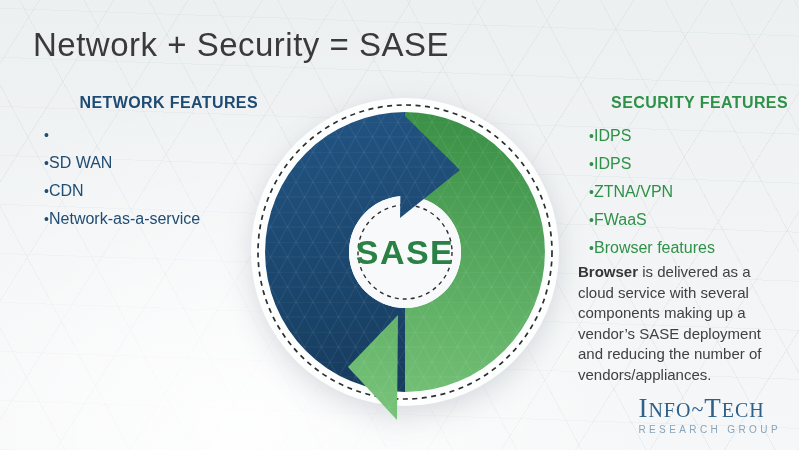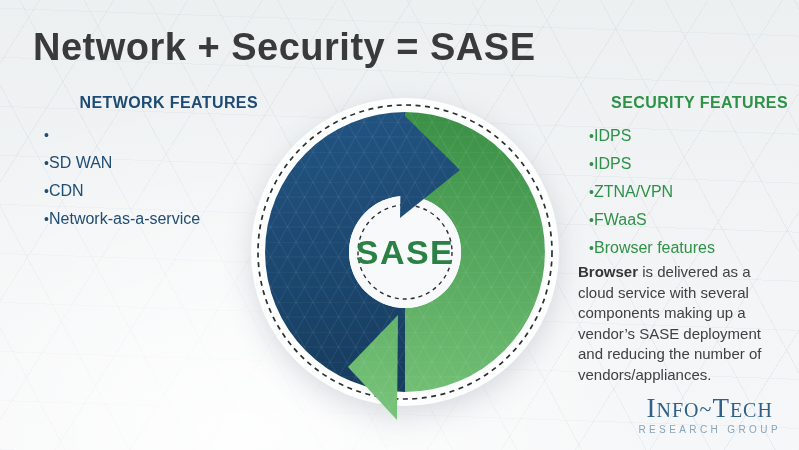--- a/index.html
+++ b/index.html
@@ -11,21 +11,21 @@
     background:
       radial-gradient(ellipse at 30% 95%, rgba(255,255,255,.9) 0%, rgba(255,255,255,0) 55%),
       repeating-linear-gradient(62deg,  rgba(186,198,206,.20) 0 1px, transparent 1px 57px),
       repeating-linear-gradient(-58deg, rgba(186,198,206,.20) 0 1px, transparent 1px 63px),
       repeating-linear-gradient(2deg,   rgba(186,198,206,.14) 0 1px, transparent 1px 49px),
       linear-gradient(180deg,#edf0f1 0%, #f2f4f5 55%, #f6f7f8 100%);
   }
 
   .title {
     position:absolute; left:33px; top:26px;
-    font-size:38px; font-weight:700; color:#3a3a3c; letter-spacing:.5px;
+    font-size:33px; font-weight:400; color:#3a3a3c; letter-spacing:.5px;
   }
 
   .col { position:absolute; top:94px;text-align:right; }
   .col-left  { left:33px;  width:225px; }
   .col-right { left:578px; width:210px; }
 
   .col-head {
     font-size:16px; font-weight:700; letter-spacing:.4px; margin-bottom:10px;
   }
   .col-left  .col-head { color:#1d4b74; }
@@ -47,21 +47,21 @@
   .cycle-svg {
     position:absolute; left:245px; top:92px; width:320px; height:330px;
     overflow:visible;
     filter: drop-shadow(0 9px 14px rgba(45,65,85,.16));
   }
   .sase-text {
     font-family:"Liberation Sans", sans-serif;
     font-size:34px; font-weight:700; letter-spacing:1.5px;
   }
 
-  .logo { position:absolute; right:18px; top:395px; text-align:center; line-height:1; }
+  .logo { position:absolute; right:18px; top:395px; text-align:left; line-height:1; }
   .logo-name {
     font-family:"Liberation Serif", serif; color:#2e6089;
     font-size:20px; letter-spacing:1px; white-space:nowrap;
   }
   .logo-name .ini { font-size:27px; }
   .logo-name .tld { font-size:22px; position:relative; top:-1px; }
   .logo-sub {
     margin-top:3px; font-family:"Liberation Sans", sans-serif;
     font-size:10px; letter-spacing:3.4px; color:#89a4b9; white-space:nowrap;
   }

